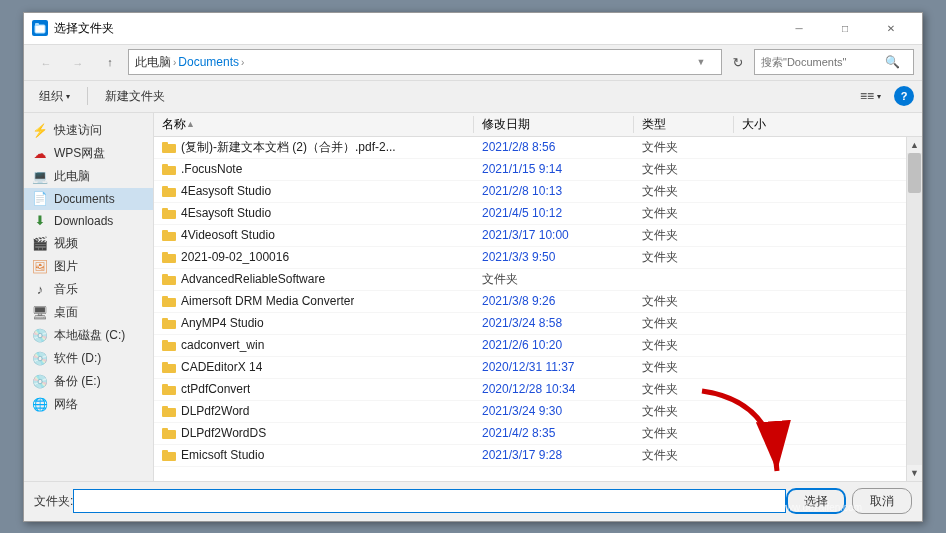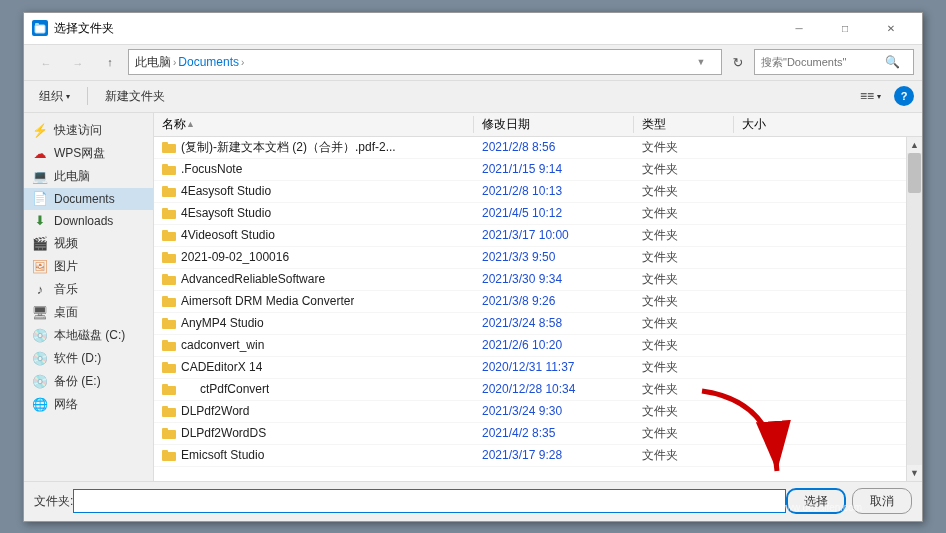--- a/index.html
+++ b/index.html
@@ -619,21 +619,20 @@
       </div>
       <div class="fr-date">2021/3/3 9:50</div>
       <div class="fr-type">文件夹</div>
       <div class="fr-size"></div>
     </div>
             <div class="file-row">
       <div class="fr-name">
         <div class="folder-icon"></div>
         <span style="overflow:hidden;text-overflow:ellipsis;white-space:nowrap;">AdvancedReliableSoftware</span>
       </div>
-      <div class="fr-date">2021/3/30 9:34</div>
       <div class="fr-type">文件夹</div>
       <div class="fr-size"></div>
     </div>
             <div class="file-row">
       <div class="fr-name">
         <div class="folder-icon"></div>
         <span style="overflow:hidden;text-overflow:ellipsis;white-space:nowrap;">Aimersoft DRM Media Converter</span>
       </div>
       <div class="fr-date">2021/3/8 9:26</div>
       <div class="fr-type">文件夹</div>
@@ -662,21 +661,21 @@
         <div class="folder-icon"></div>
         <span style="overflow:hidden;text-overflow:ellipsis;white-space:nowrap;">CADEditorX 14</span>
       </div>
       <div class="fr-date">2020/12/31 11:37</div>
       <div class="fr-type">文件夹</div>
       <div class="fr-size"></div>
     </div>
             <div class="file-row">
       <div class="fr-name">
         <div class="folder-icon"></div>
-        <span style="overflow:hidden;text-overflow:ellipsis;white-space:nowrap;margin-left:19px;">ctPdfConvert</span>
+        <span style="overflow:hidden;text-overflow:ellipsis;white-space:nowrap;">ctPdfConvert</span>
       </div>
       <div class="fr-date">2020/12/28 10:34</div>
       <div class="fr-type">文件夹</div>
       <div class="fr-size"></div>
     </div>
             <div class="file-row">
       <div class="fr-name">
         <div class="folder-icon"></div>
         <span style="overflow:hidden;text-overflow:ellipsis;white-space:nowrap;">DLPdf2Word</span>
       </div>

